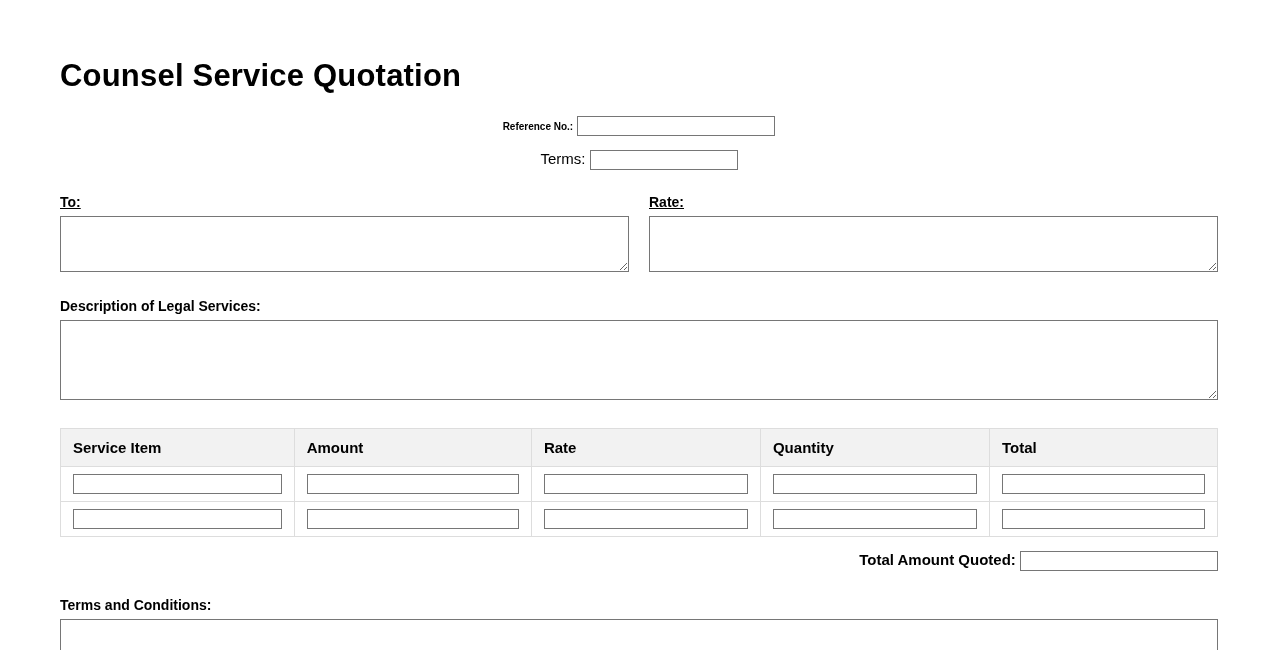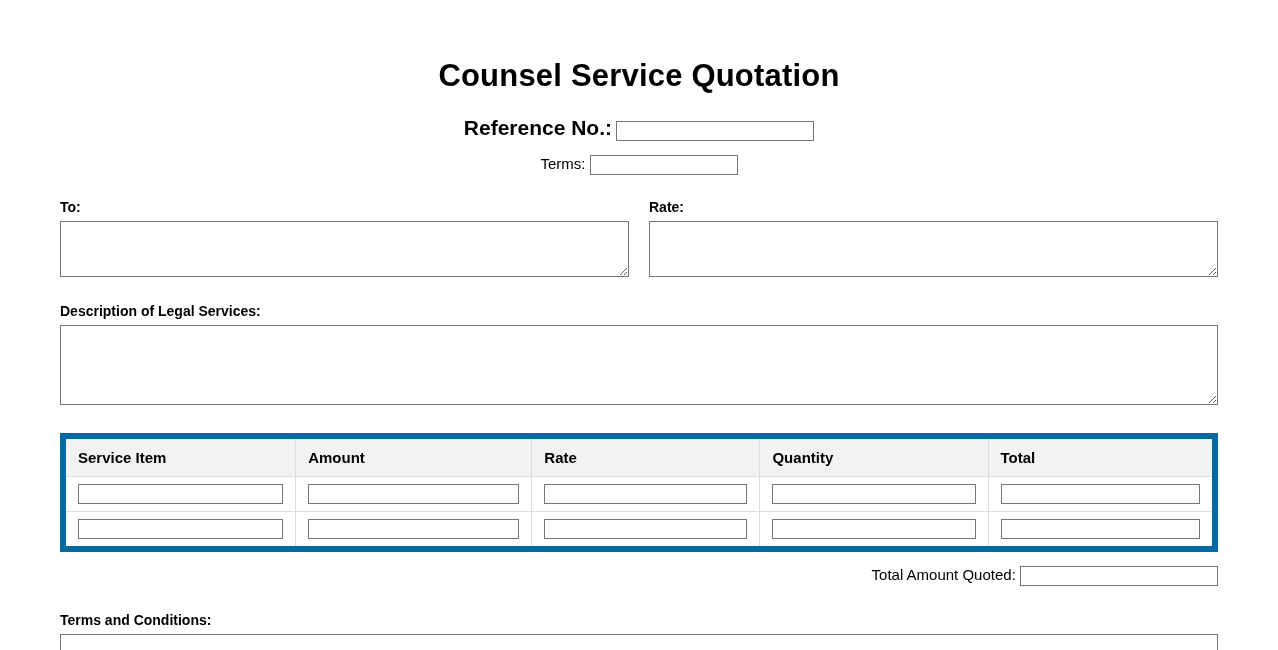--- a/index.html
+++ b/index.html
@@ -13,35 +13,34 @@
     font-family: "Liberation Sans", sans-serif;
     color: #000000;
     overflow: hidden;
   }
   .page {
     width: 1278px;
     box-sizing: border-box;
     padding: 0 60px;
   }
   .doc-title {
-    text-align: center;
     font-size: 31px;
     font-weight: bold;
     margin: 0;
     padding-top: 58px;
     letter-spacing: 0.2px;
   }
   .ref-row {
     margin-top: 22px;
     text-align: center;
     font-size: 15px;
   }
   .ref-row .lbl {
     font-weight: bold;
-    font-size: 21px;
+    font-size: 10px;
   }
   .ref-row input {
     width: 198px;
   }
   .date-row {
     margin-top: 14px;
     text-align: center;
     font-size: 15px;
   }
   .date-row .lbl {
@@ -67,20 +66,21 @@
     border: 1px solid #767676;
     background: #ffffff;
     box-sizing: border-box;
     padding: 3px 4px;
     resize: both;
   }
   .two-col {
     display: flex;
     gap: 20px;
     margin-top: 24px;
+    text-decoration: underline;
   }
   .col {
     flex: 1 1 0;
     min-width: 0;
   }
   .field-label {
     font-size: 14px;
     font-weight: bold;
     margin-bottom: 6px;
     display: block;
@@ -93,21 +93,21 @@
     margin-top: 22px;
   }
   .desc-block textarea {
     width: 100%;
     height: 80px;
   }
   table.items {
     margin-top: 24px;
     width: 100%;
     border-collapse: collapse;
-    border: 6px solid #0369a1;
+    border: 1px solid #0369a1;
     table-layout: fixed;
   }
   table.items th {
     background: #f2f2f2;
     border: 1px solid #dddddd;
     text-align: left;
     font-size: 15px;
     font-weight: bold;
     padding: 10px 12px;
   }
@@ -117,21 +117,21 @@
   }
   table.items td input {
     width: 100%;
   }
   .total-row {
     margin-top: 14px;
     text-align: right;
     font-size: 15px;
   }
   .total-row .lbl {
-    font-weight: normal;
+    font-weight: bold;
   }
   .total-row input {
     width: 198px;
   }
   .terms-block {
     margin-top: 26px;
   }
   .terms-block textarea {
     width: 100%;
     height: 60px;

